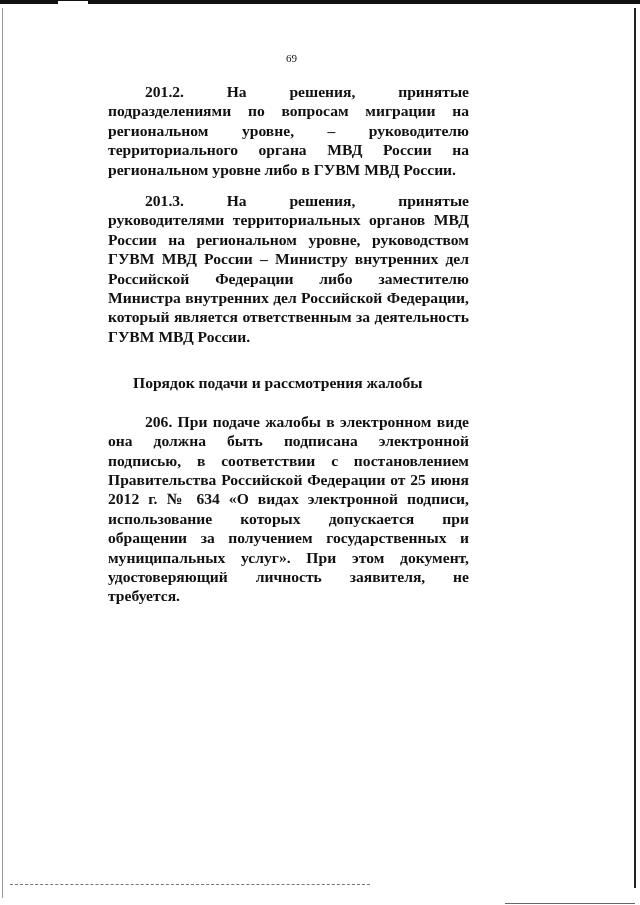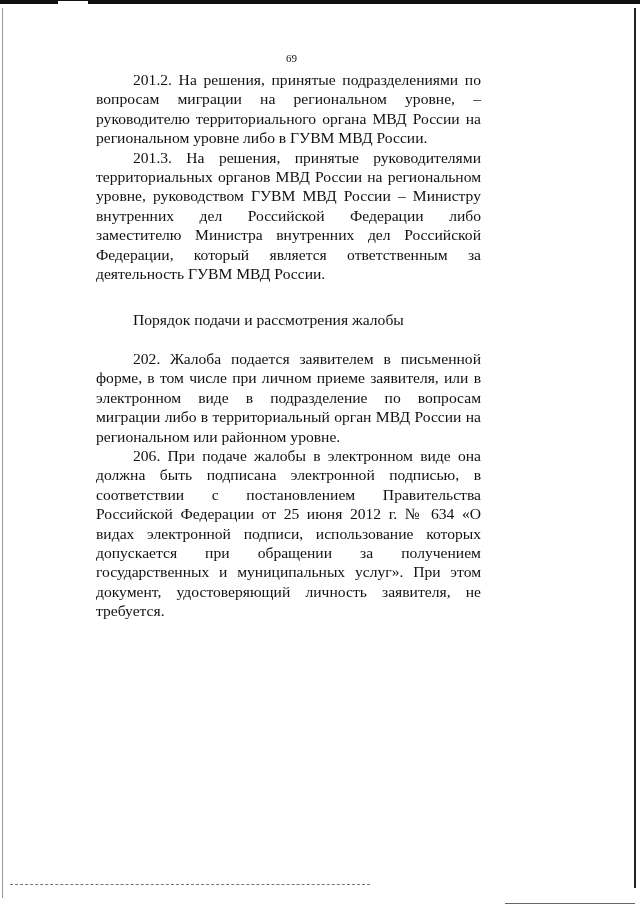--- a/index.html
+++ b/index.html
@@ -8,38 +8,37 @@
       font-family: "Liberation Serif", "DejaVu Serif", serif; color: #111;
     }
     .scan-top { position: absolute; left: 0; top: 0; width: 640px; height: 4px; background: #111; }
     .scan-top-gap { position: absolute; left: 58px; top: 1px; width: 30px; height: 3px; background: #fff; }
     .scan-left { position: absolute; left: 2px; top: 8px; width: 1px; height: 890px; background: #999; }
     .scan-right { position: absolute; right: 4px; top: 8px; width: 2px; height: 880px; background: #222; }
     .scan-bottom { position: absolute; left: 10px; top: 884px; width: 360px; height: 0; border-top: 1px dashed #777; }
     .scan-bottom-r { position: absolute; left: 505px; top: 903px; width: 130px; height: 1px; background: #666; }
     .page-number { position: absolute; left: 0; width: 583px; top: 52px; text-align: center; font-size: 11px; }
     .content { position: absolute; left: 96px; top: 70px; width: 385px; font-size: 15.6px; line-height: 19.4px; }
-    .p { text-align: justify; text-align-last: auto; margin: 0; }
+    .p { text-align: justify; text-align-last: auto; margin: 12px; font-weight: bold; }
     .p.indent { text-indent: 37px; }
-    .heading { font-weight: normal; text-indent: 37px; margin: 27px 0 19px 0; }
+    .heading { font-weight: bold; text-indent: 37px; margin: 27px 0 19px 0; }
   </style>
 </head>
 <body>
 
 <div class="scan-top"></div>
 <div class="scan-top-gap"></div>
 <div class="scan-left"></div>
 <div class="scan-right"></div>
 <div class="scan-bottom"></div>
 <div class="scan-bottom-r"></div>
 
 <div class="page-number">69</div>
 
 <div class="content">
   <p class="p indent">201.2. На решения, принятые подразделениями по вопросам миграции на региональном уровне, – руководителю территориального органа МВД России на региональном уровне либо в ГУВМ МВД России.</p>
   <p class="p indent">201.3. На решения, принятые руководителями территориальных органов МВД России на региональном уровне, руководством ГУВМ МВД России – Министру внутренних дел Российской Федерации либо заместителю Министра внутренних дел Российской Федерации, который является ответственным за деятельность ГУВМ МВД России.</p>
 
   <p class="p heading">Порядок подачи и рассмотрения жалобы</p>
 
-  <p class="p indent">202. Жалоба подается заявителем в письменной форме, в том числе при личном приеме заявителя, или в электронном виде в подразделение по вопросам миграции либо в территориальный орган МВД России на региональном или районном уровне.</p>
   <p class="p indent">206. При подаче жалобы в электронном виде она должна быть подписана электронной подписью, в соответствии с постановлением Правительства Российской Федерации от 25 июня 2012 г. № 634 «О видах электронной подписи, использование которых допускается при обращении за получением государственных и муниципальных услуг». При этом документ, удостоверяющий личность заявителя, не требуется.</p>
 
 </div>
 
 </body></html>

